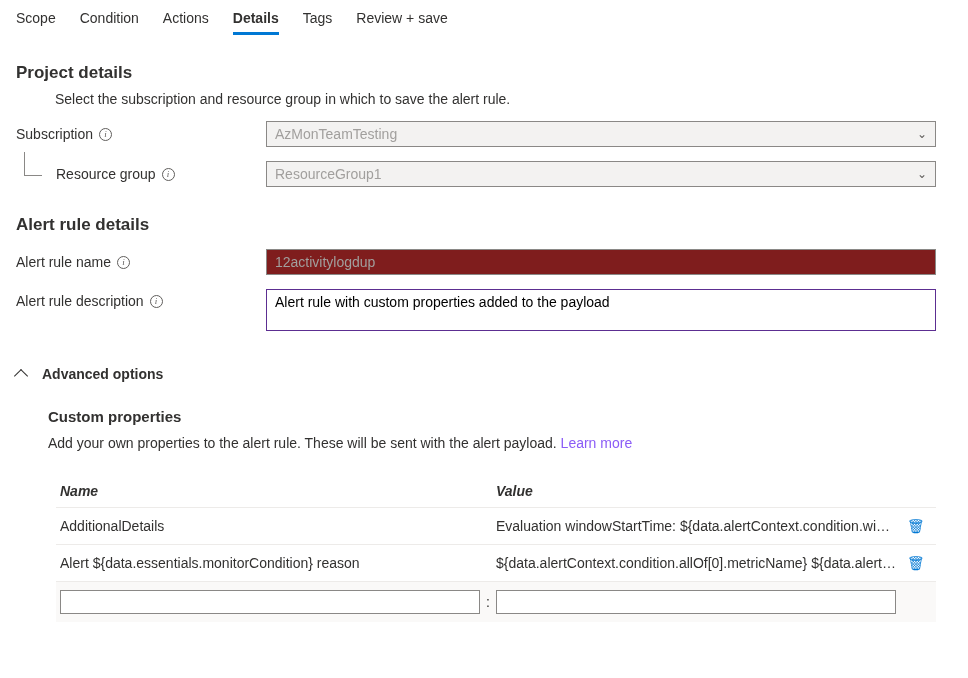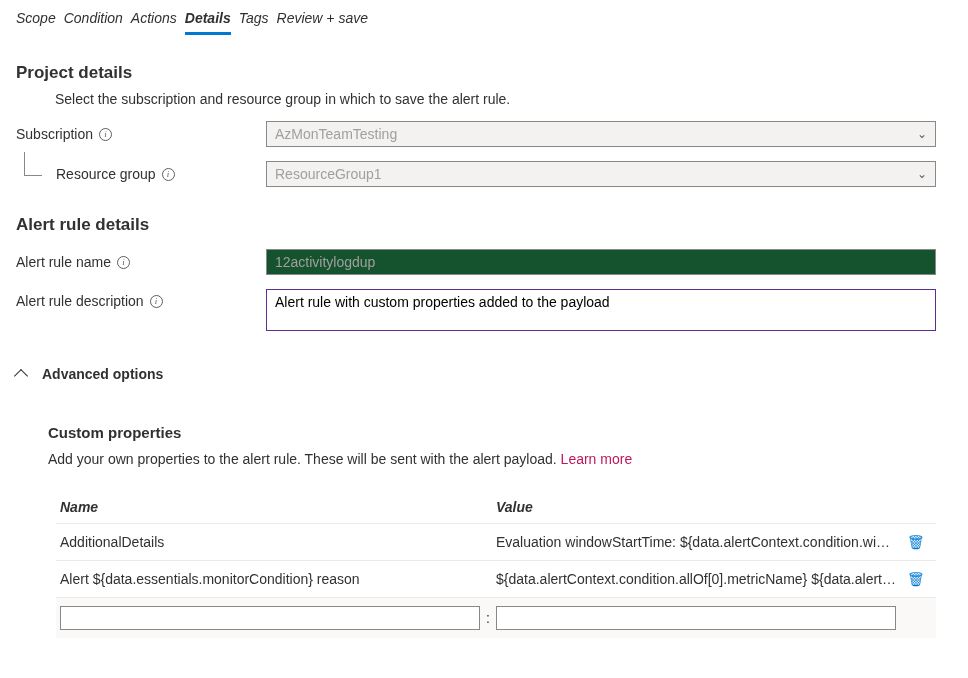--- a/index.html
+++ b/index.html
@@ -9,23 +9,22 @@
     font-family: "Segoe UI", Arial, sans-serif;
     font-size: 14px;
     color: #323130;
     background: #fff;
     width: 968px;
   }
 
   
   .tabs {
     display: flex;
-    gap: 8px;
+    gap: 24px;
     padding-top: 6px;
-    font-style: italic;
   }
   .tab {
     padding: 4px 0 6px 0;
     cursor: pointer;
     font-size: 14px;
     color: #323130;
   }
   .tab.active {
     font-weight: 600;
     border-bottom: 3px solid #0078d4;
@@ -101,21 +100,21 @@
   }
   .dropdown.disabled-text { color: #a19f9d; }
   .chev {
     font-size: 12px;
     color: #605e5c;
   }
 
   
   .textinput-disabled {
     height: 26px;
-    background: #14532d;
+    background: #7f1d1d;
     border: 1px solid #8a8886;
     display: flex;
     align-items: center;
     padding: 0 8px;
     color: #a19f9d;
   }
 
   
   .textarea {
     width: 100%;
@@ -139,24 +138,24 @@
   }
   .chevron-up {
     width: 10px;
     height: 10px;
     border-left: 1px solid #323130;
     border-top: 1px solid #323130;
     transform: rotate(45deg);
     margin-top: 4px;
   }
 
-  .custom-prop-wrap { padding-left: 32px; margin-top: 42px; }
+  .custom-prop-wrap { padding-left: 32px; margin-top: 26px; }
   .custom-prop-title { font-weight: 600; font-size: 15px; }
   .custom-prop-desc  { margin-top: 10px; }
-  .link { color: #be185d; cursor: pointer; text-align: center; }
+  .link { color: #8b5cf6; cursor: pointer; text-align: center; }
 
   
   .cp-table {
     margin-top: 24px;
     margin-left: 8px;
     width: 880px;
   }
   .cp-head, .cp-row, .cp-input-row {
     display: grid;
     grid-template-columns: 420px 16px 400px 40px;

